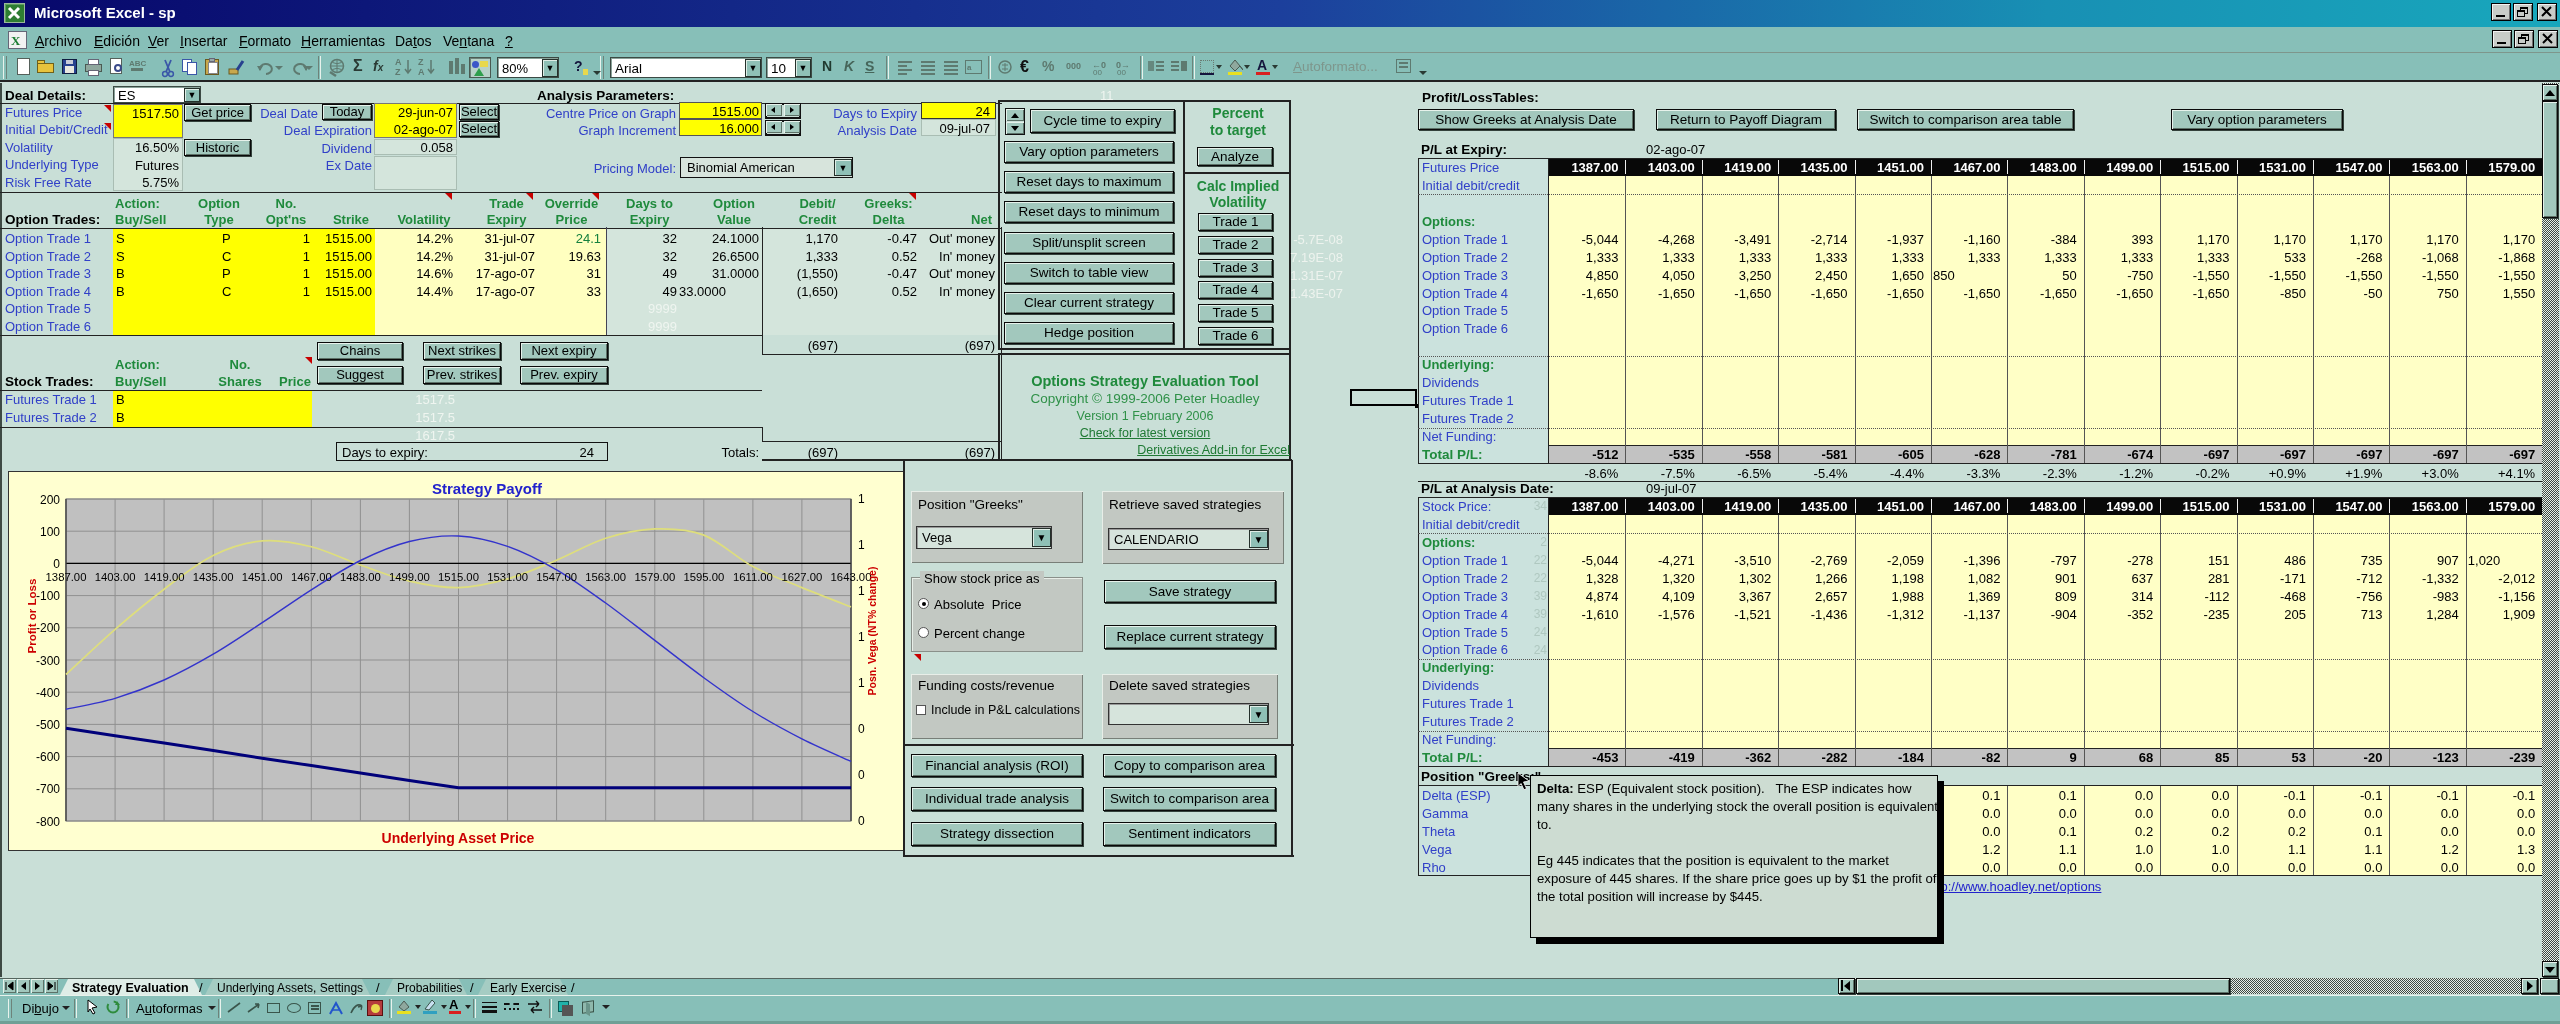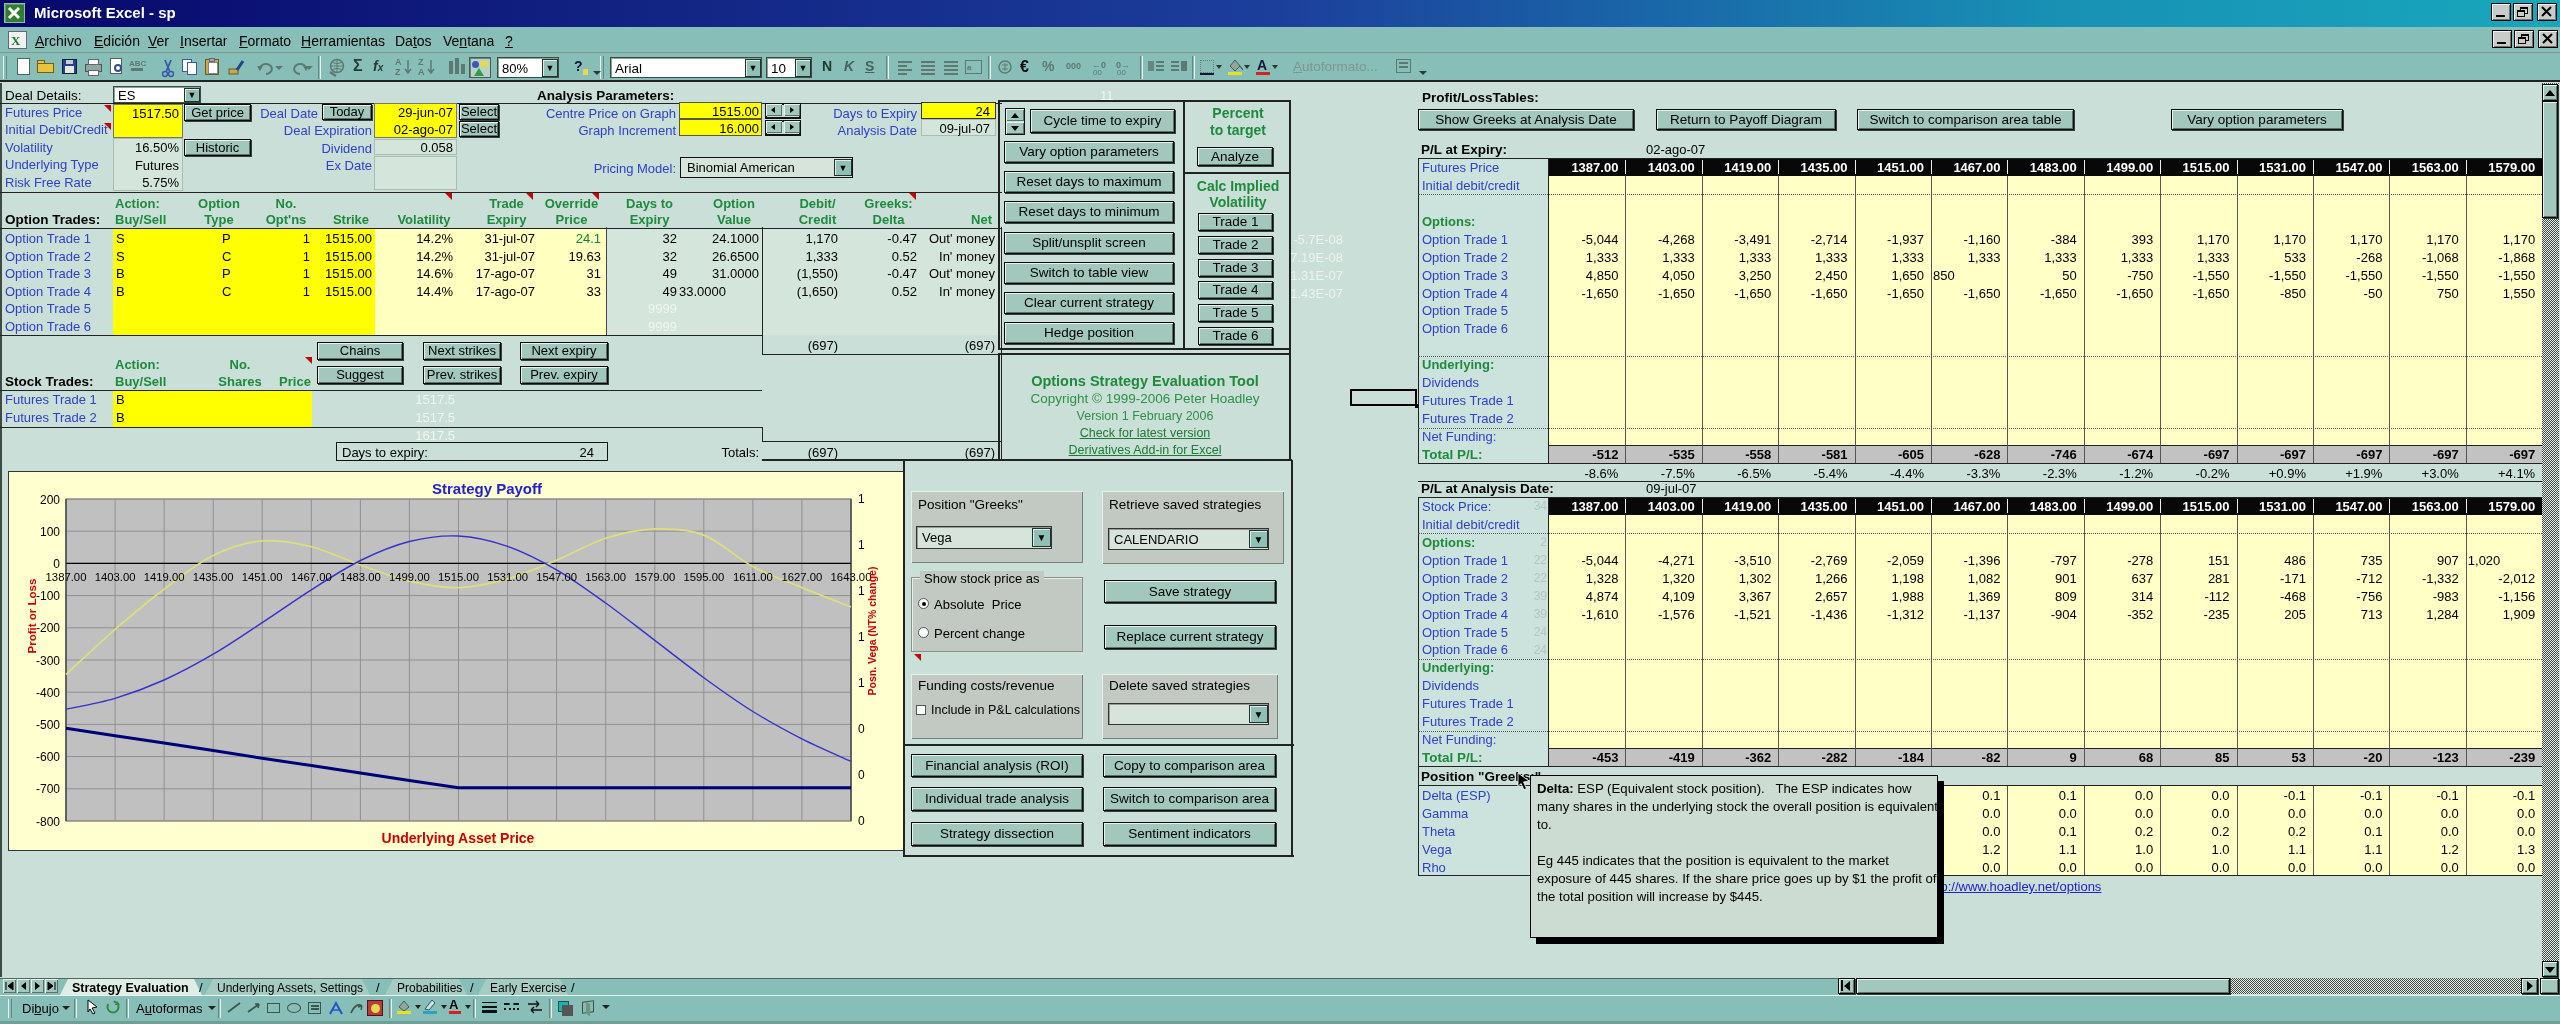--- a/index.html
+++ b/index.html
@@ -262,21 +262,21 @@
 <div style="left:1395px;top:57px;width:20px;height:21px;">
     <div style="left:1px;top:2px;width:15px;height:14px;border:1.5px solid #5E7A70"></div>
     <div style="left:4px;top:5px;width:9px;height:2px;background:#5E7A70"></div>
     <div style="left:4px;top:9px;width:9px;height:2px;background:#5E7A70"></div>
   </div>
 <div style="left:1418px;top:57px;width:10px;height:21px;">
     <div style="left:1px;top:14px;width:0;height:0;border-top:4px solid #2a3a34;border-left:4px solid transparent;border-right:4px solid transparent"></div>
   </div>
 <div style="left:0;top:83px;width:2541px;height:894px;background:#C9DFD7;overflow:hidden;"></div>
 <div style="left:0px;top:83px;width:2px;height:894px;background:#3E4A44;"></div>
-<div class="t" style="left:5px;top:88px;font-size:13.5px;color:#000;font-weight:normal;">Deal Details:</div>
+<div class="t" style="left:5px;top:88px;font-size:13.5px;color:#000;font-weight:bold;">Deal Details:</div>
 <div style="left:113px;top:86px;width:88px;height:17px;background:#fff;border:1px solid #3c4a44;box-shadow:inset 1px 1px 0 #8ba39a;">
     <div style="position:absolute;left:4px;top:0;height:17px;line-height:17px;font-size:13px;color:#000;">ES</div>
     <div class="cbtn" style="left:70px;top:1px;width:16px;height:14px;line-height:13px;">▼</div>
   </div>
 <div style="left:0px;top:103px;width:1002px;height:1px;background:#222;"></div>
 <div class="t" style="left:5px;top:105px;font-size:13px;color:#3140C8;">Futures Price</div>
 <div class="t" style="left:5px;top:122px;font-size:13px;color:#3140C8;">Initial Debit/Credit</div>
 <div class="t" style="left:5px;top:140px;font-size:13px;color:#3140C8;">Volatility</div>
 <div class="t" style="left:5px;top:157px;font-size:13px;color:#3140C8;">Underlying Type</div>
 <div class="t" style="left:5px;top:175px;font-size:13px;color:#3140C8;">Risk Free Rate</div>
@@ -577,21 +577,21 @@
 <div class="t" style="left:1273px;top:232px;font-size:13px;color:#EDF3EE;width:70px;text-align:right;">-5.7E-08</div>
 <div class="t" style="left:1273px;top:250px;font-size:13px;color:#EDF3EE;width:70px;text-align:right;">7.19E-08</div>
 <div class="t" style="left:1273px;top:268px;font-size:13px;color:#EDF3EE;width:70px;text-align:right;">1.31E-07</div>
 <div class="t" style="left:1273px;top:286px;font-size:13px;color:#EDF3EE;width:70px;text-align:right;">1.43E-07</div>
 <div style="left:998px;top:353px;width:293px;height:2px;background:#222;"></div>
 <div style="left:998px;top:353px;width:2px;height:106px;background:#222;"></div>
 <div class="t" style="left:1000px;top:372px;font-size:14.5px;color:#1F8A3C;width:290px;text-align:center;font-weight:bold;">Options Strategy Evaluation Tool</div>
 <div class="t" style="left:1000px;top:391px;font-size:13.5px;color:#2F9148;width:290px;text-align:center;">Copyright © 1999-2006 Peter Hoadley</div>
 <div class="t" style="left:1000px;top:409px;font-size:12.5px;color:#2F9148;width:290px;text-align:center;">Version 1 February 2006</div>
 <div class="t" style="left:1000px;top:426px;font-size:12.5px;color:#1F7A34;width:290px;text-align:center;"><u>Check for latest version</u></div>
-<div class="t" style="left:1000px;top:443px;font-size:12.5px;color:#1F7A34;width:290px;text-align:center;"><u>Derivatives Add-in for Excel</u></div>
+<div class="t" style="left:1000px;top:443px;font-size:12.5px;color:#1F7A34;width:290px;text-align:right;"><u>Derivatives Add-in for Excel</u></div>
 <div style="left:1350px;top:389px;width:67px;height:17px;border:2px solid #000;"></div>
 <div style="left:1415px;top:404px;width:4px;height:4px;background:#000;"></div>
 <div style="left:903px;top:460px;width:2px;height:397px;background:#222;"></div>
 <div style="left:1291px;top:460px;width:2px;height:397px;background:#222;"></div>
 <div style="left:903px;top:855px;width:391px;height:2px;background:#222;"></div>
 <div style="left:903px;top:744px;width:391px;height:2px;background:#222;"></div>
 <div class="pan" style="left:911px;top:491px;width:172px;height:72px;"></div>
 <div class="t" style="left:918px;top:497px;font-size:13.5px;color:#000;">Position "Greeks"</div>
 <div style="left:916px;top:526px;width:136px;height:23px;background:#D6E4DC;border:1px solid #333;box-shadow:inset 1px 1px 0 #999;">
     <div style="left:5px;top:3px;font-size:13px;">Vega</div>
@@ -694,21 +694,21 @@
 <div style="left:2542.2px;top:158px;width:1px;height:304.81px;background:#222;"></div>
 <div style="left:1418px;top:158px;width:1124.1999999999998px;height:1px;background:#222;"></div>
 <div style="left:1418px;top:462.81px;width:1125.1999999999998px;height:1px;background:#222;"></div>
 <div style="left:1549px;top:445px;width:993px;height:18px;background:#C2C2C2;border-top:1px solid #222;"></div>
 <div class="t" style="left:1551.0px;top:446.88px;font-size:13px;color:#000;width:67.4px;text-align:right;font-weight:bold;">-512</div>
 <div class="t" style="left:1627.4px;top:446.88px;font-size:13px;color:#000;width:67.4px;text-align:right;font-weight:bold;">-535</div>
 <div class="t" style="left:1703.8px;top:446.88px;font-size:13px;color:#000;width:67.4px;text-align:right;font-weight:bold;">-558</div>
 <div class="t" style="left:1780.2px;top:446.88px;font-size:13px;color:#000;width:67.4px;text-align:right;font-weight:bold;">-581</div>
 <div class="t" style="left:1856.6px;top:446.88px;font-size:13px;color:#000;width:67.4px;text-align:right;font-weight:bold;">-605</div>
 <div class="t" style="left:1933.0px;top:446.88px;font-size:13px;color:#000;width:67.4px;text-align:right;font-weight:bold;">-628</div>
-<div class="t" style="left:2009.4px;top:446.88px;font-size:13px;color:#000;width:67.4px;text-align:right;font-weight:bold;">-746</div>
+<div class="t" style="left:2009.4px;top:446.88px;font-size:13px;color:#000;width:67.4px;text-align:right;font-weight:bold;">-781</div>
 <div class="t" style="left:2085.8px;top:446.88px;font-size:13px;color:#000;width:67.4px;text-align:right;font-weight:bold;">-674</div>
 <div class="t" style="left:2162.2px;top:446.88px;font-size:13px;color:#000;width:67.4px;text-align:right;font-weight:bold;">-697</div>
 <div class="t" style="left:2238.6px;top:446.88px;font-size:13px;color:#000;width:67.4px;text-align:right;font-weight:bold;">-697</div>
 <div class="t" style="left:2315.0px;top:446.88px;font-size:13px;color:#000;width:67.4px;text-align:right;font-weight:bold;">-697</div>
 <div class="t" style="left:2391.4px;top:446.88px;font-size:13px;color:#000;width:67.4px;text-align:right;font-weight:bold;">-697</div>
 <div class="t" style="left:2467.8px;top:446.88px;font-size:13px;color:#000;width:67.4px;text-align:right;font-weight:bold;">-697</div>
 <div style="left:1625.4px;top:445px;width:1px;height:18px;background:#555;"></div>
 <div style="left:1701.8px;top:445px;width:1px;height:18px;background:#555;"></div>
 <div style="left:1778.2px;top:445px;width:1px;height:18px;background:#555;"></div>
 <div style="left:1854.6px;top:445px;width:1px;height:18px;background:#555;"></div>

